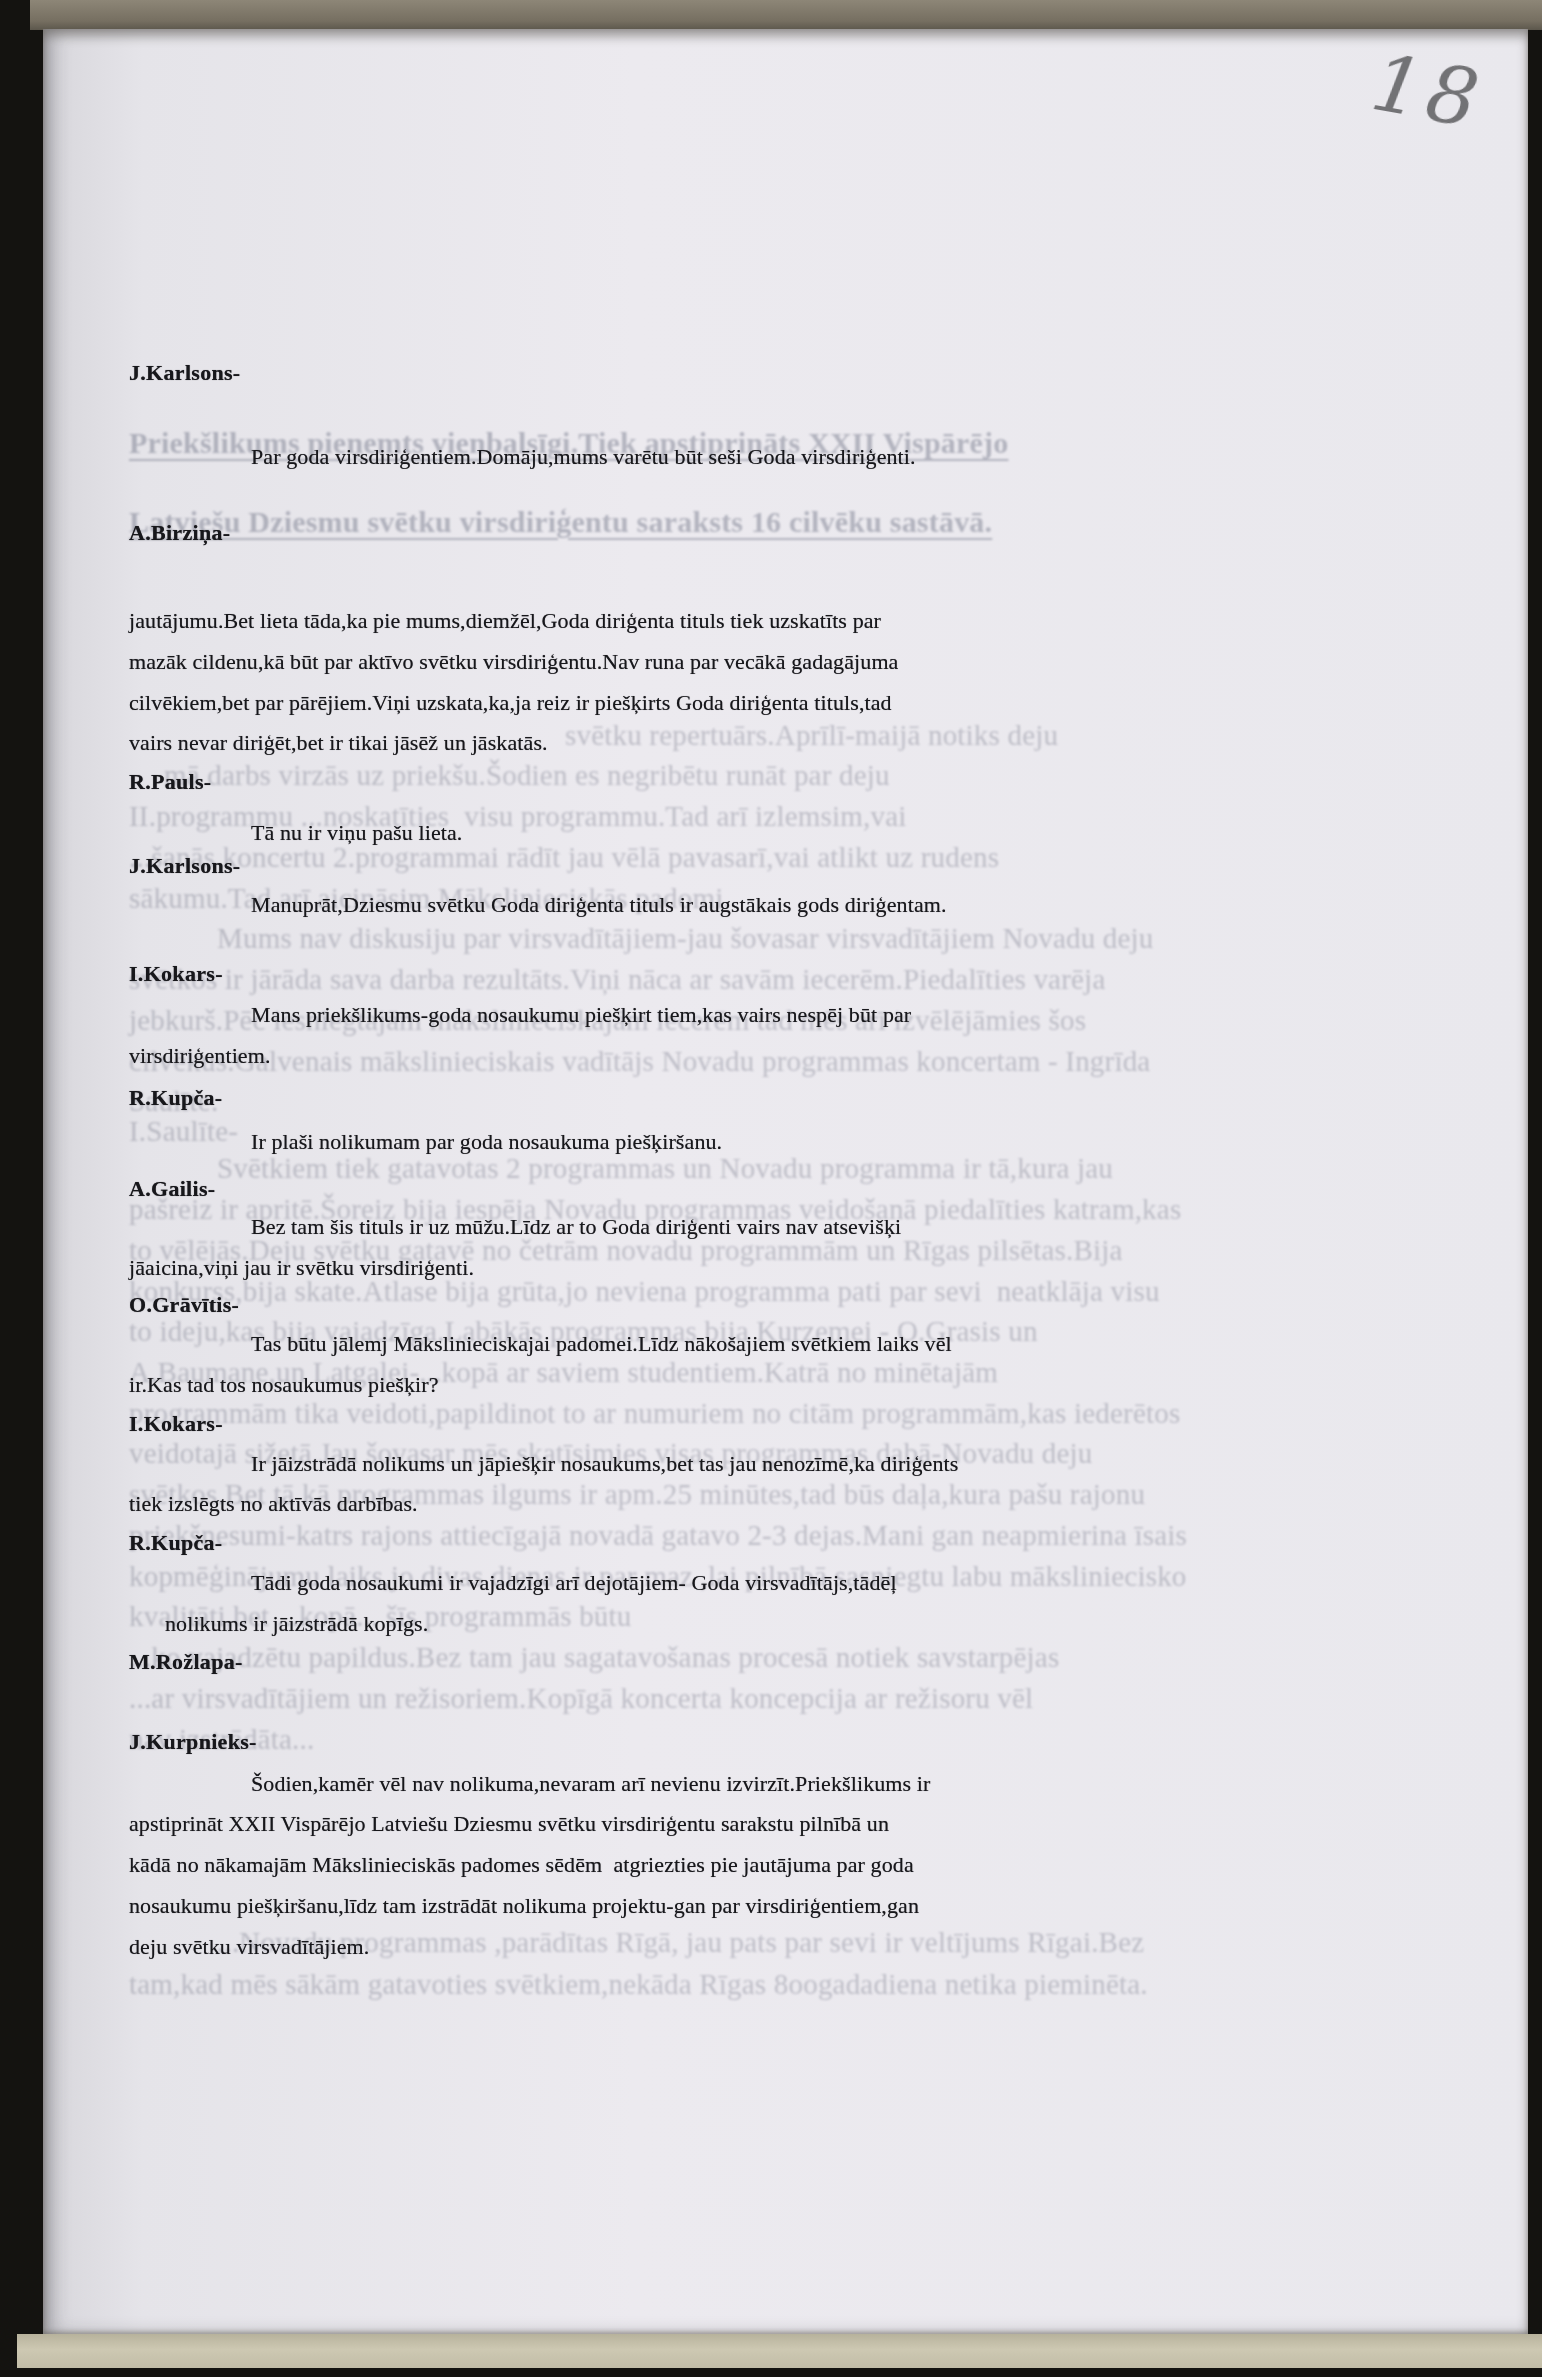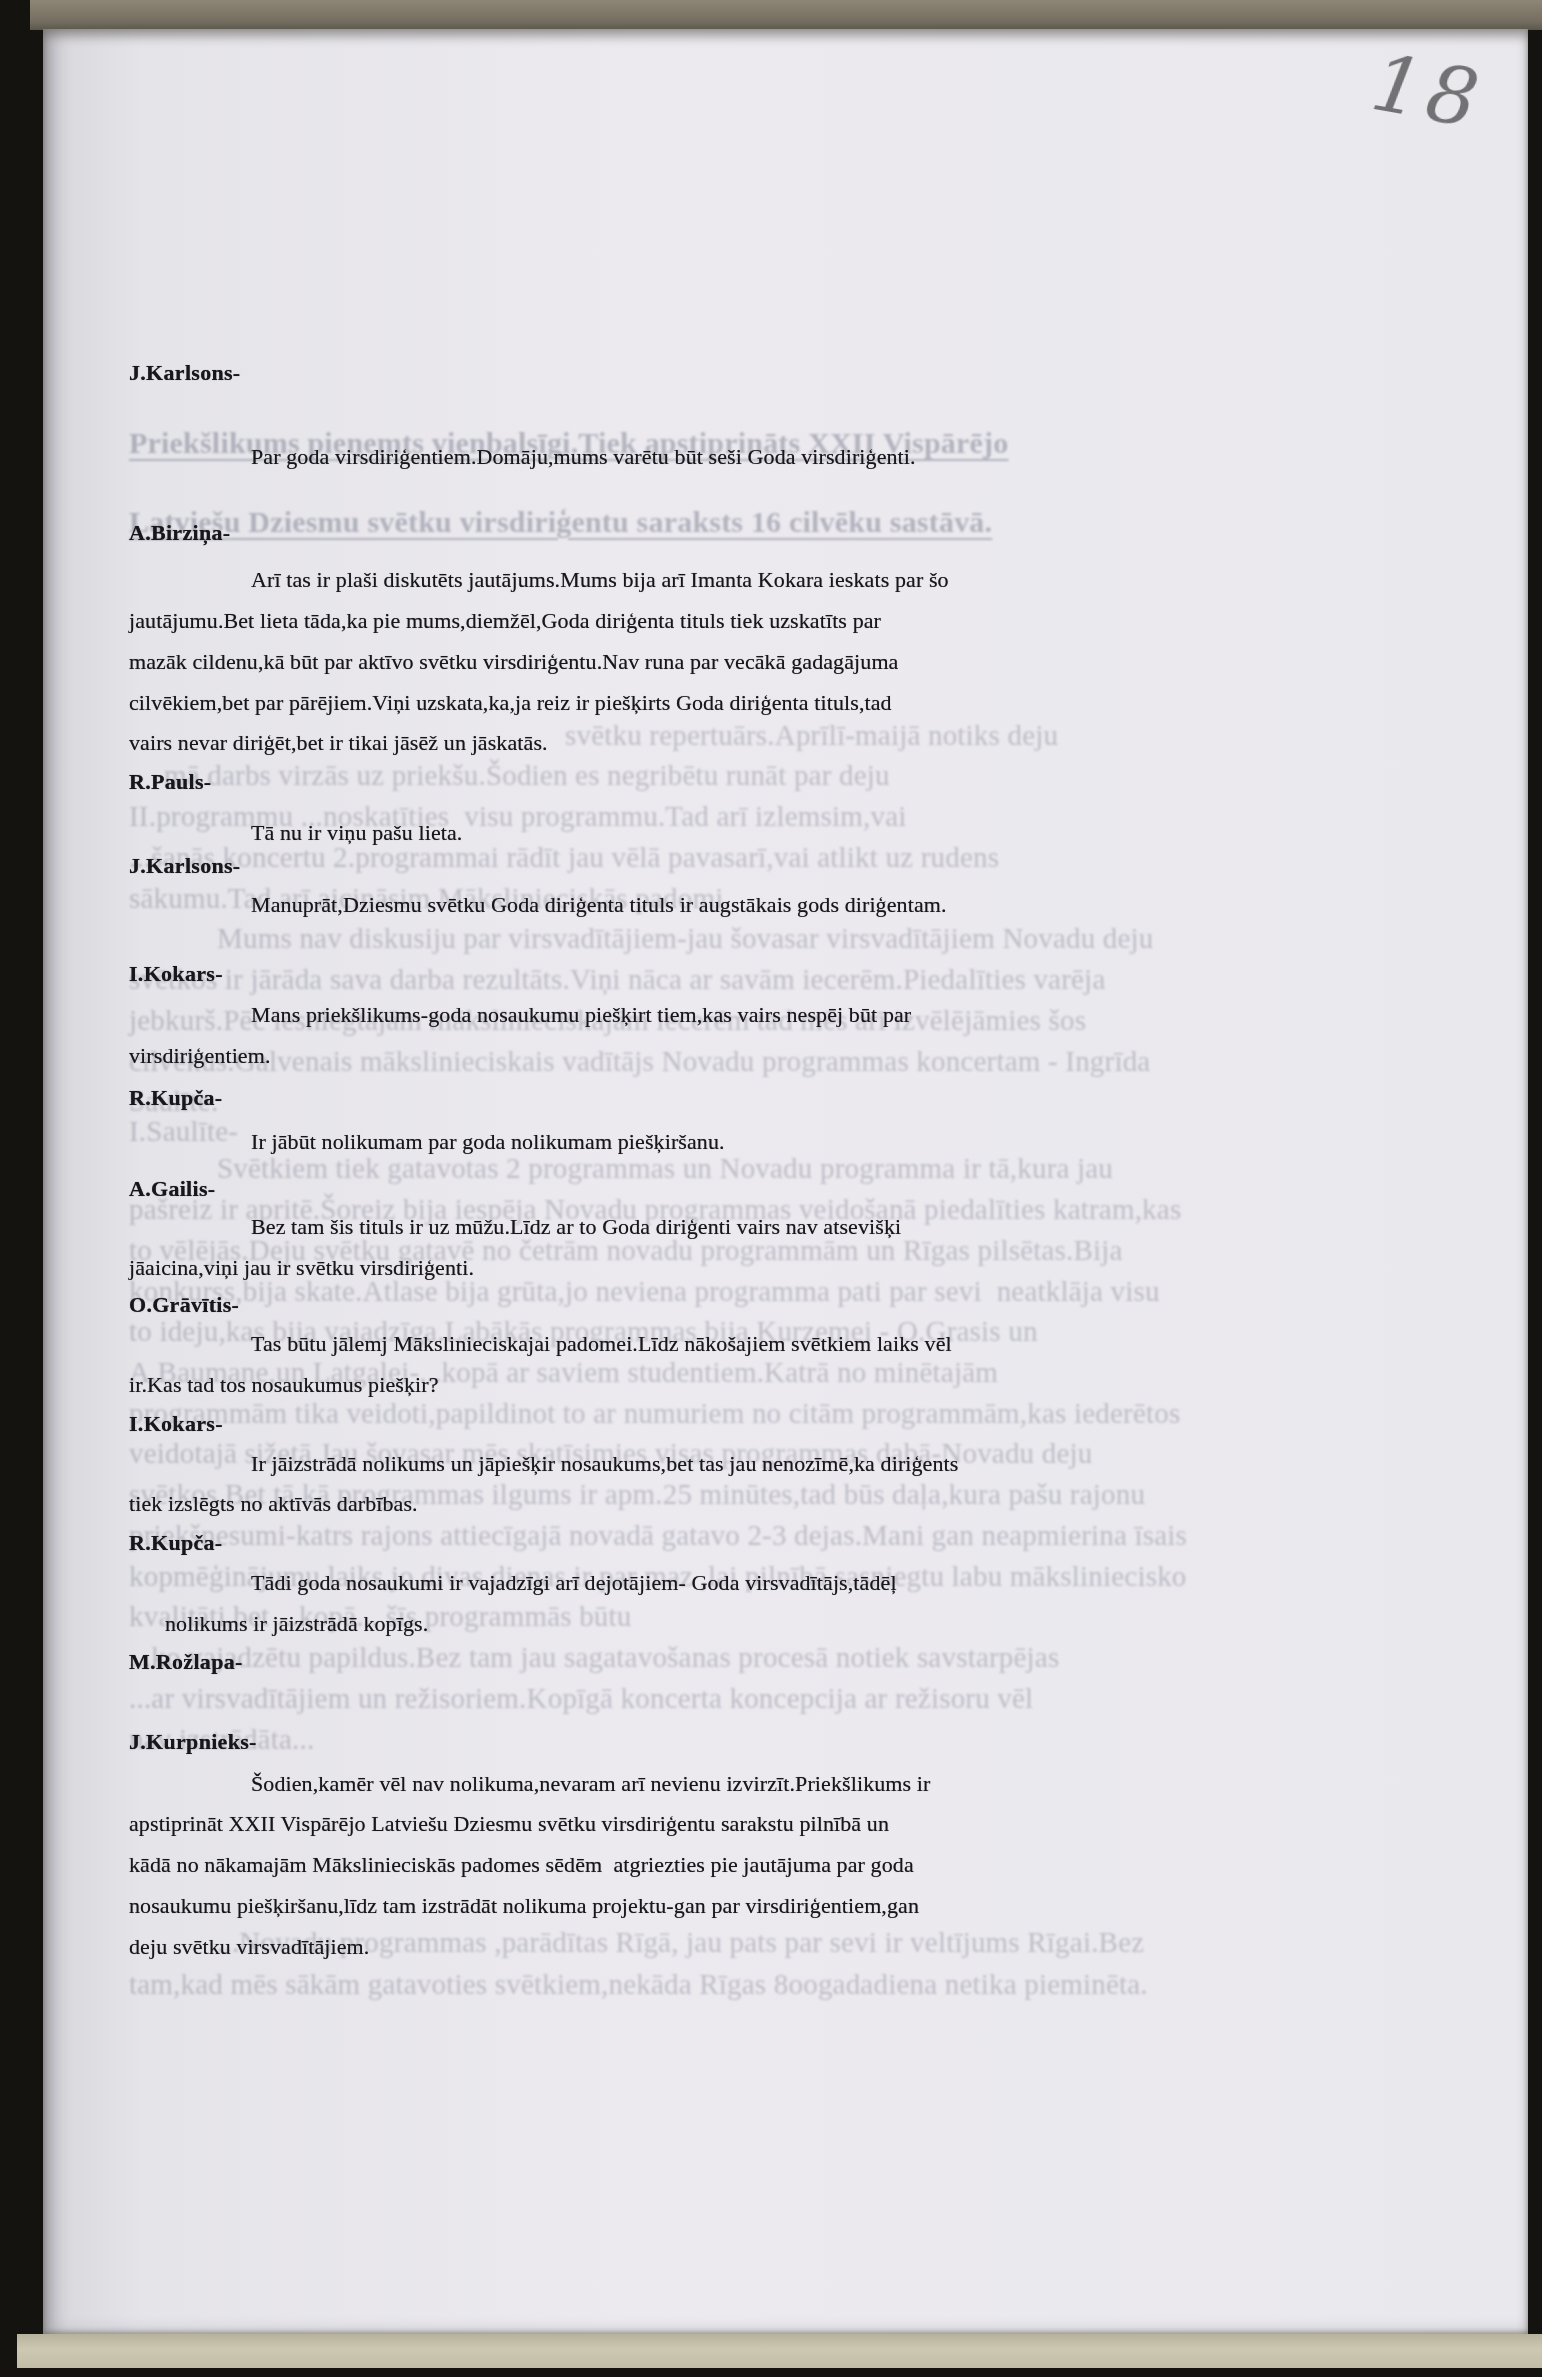--- a/index.html
+++ b/index.html
@@ -101,34 +101,33 @@
       <div class="gline" style="left: 129px; top: 1640px;">...ko vajadzētu papildus.Bez tam jau sagatavošanas procesā notiek savstarpējas</div>
       <div class="gline" style="left: 129px; top: 1681px;">...ar virsvadītājiem un režisoriem.Kopīgā koncerta koncepcija ar režisoru vēl</div>
       <div class="gline" style="left: 129px; top: 1722px;">nav izstrādāta...</div>
       <div class="gline" style="left: 217px; top: 1925px;">...Novadu programmas ,parādītas Rīgā, jau pats par sevi ir veltījums Rīgai.Bez</div>
       <div class="gline" style="left: 129px; top: 1967px;">tam,kad mēs sākām gatavoties svētkiem,nekāda Rīgas 8oogadadiena netika pieminēta.</div>
     </div>
   <div class="layer" id="text-layer">
       <div class="tline heading" style="left: 129px; top: 355px;">J.Karlsons-</div>
       <div class="tline" style="left: 251px; top: 439px;">Par goda virsdiriģentiem.Domāju,mums varētu būt seši Goda virsdiriģenti.</div>
       <div class="tline heading" style="left: 129px; top: 515px;">A.Birziņa-</div>
-      <div class="tline" style="left: 251px; top: 562px;">Arī tas ir plaši diskutēts jautājums.Mums bija arī Imanta Kokara ieskats par šo</div>
       <div class="tline" style="left: 129px; top: 603px;">jautājumu.Bet lieta tāda,ka pie mums,diemžēl,Goda diriģenta tituls tiek uzskatīts par</div>
       <div class="tline" style="left: 129px; top: 685px;">cilvēkiem,bet par pārējiem.Viņi uzskata,ka,ja reiz ir piešķirts Goda diriģenta tituls,tad</div>
       <div class="tline" style="left: 129px; top: 644px;">mazāk cildenu,kā būt par aktīvo svētku virsdiriģentu.Nav runa par vecākā gadagājuma</div>
       <div class="tline" style="left: 129px; top: 725px;">vairs nevar diriģēt,bet ir tikai jāsēž un jāskatās.</div>
       <div class="tline heading" style="left: 129px; top: 764px;">R.Pauls-</div>
       <div class="tline" style="left: 251px; top: 807px; margin-top: 8px;">Tā nu ir viņu pašu lieta.</div>
       <div class="tline heading" style="left: 129px; top: 848px;">J.Karlsons-</div>
       <div class="tline" style="left: 251px; top: 887px;">Manuprāt,Dziesmu svētku Goda diriģenta tituls ir augstākais gods diriģentam.</div>
       <div class="tline heading" style="left: 129px; top: 956px;">I.Kokars-</div>
       <div class="tline" style="left: 251px; top: 997px;">Mans priekšlikums-goda nosaukumu piešķirt tiem,kas vairs nespēj būt par</div>
       <div class="tline" style="left: 129px; top: 1038px;">virsdiriģentiem.</div>
       <div class="tline heading" style="left: 129px; top: 1080px;">R.Kupča-</div>
-      <div class="tline" style="left: 251px; top: 1124px;">Ir jābūt nolikumam par goda nolikumam piešķiršanu.</div>
+      <div class="tline" style="left: 251px; top: 1124px;">Ir plaši nolikumam par goda nosaukuma piešķiršanu.</div>
       <div class="tline heading" style="left: 129px; top: 1171px;">A.Gailis-</div>
       <div class="tline" style="left: 251px; top: 1209px;">Bez tam šis tituls ir uz mūžu.Līdz ar to Goda diriģenti vairs nav atsevišķi</div>
       <div class="tline" style="left: 129px; top: 1250px;">jāaicina,viņi jau ir svētku virsdiriģenti.</div>
       <div class="tline heading" style="left: 129px; top: 1287px;">O.Grāvītis-</div>
       <div class="tline" style="left: 251px; top: 1326px;">Tas būtu jālemj Mākslinieciskajai padomei.Līdz nākošajiem svētkiem laiks vēl</div>
       <div class="tline" style="left: 129px; top: 1367px;">ir.Kas tad tos nosaukumus piešķir?</div>
       <div class="tline heading" style="left: 129px; top: 1406px;">I.Kokars-</div>
       <div class="tline" style="left: 251px; top: 1446px;">Ir jāizstrādā nolikums un jāpiešķir nosaukums,bet tas jau nenozīmē,ka diriģents</div>
       <div class="tline" style="left: 129px; top: 1486px;">tiek izslēgts no aktīvās darbības.</div>
       <div class="tline heading" style="left: 129px; top: 1525px;">R.Kupča-</div>

